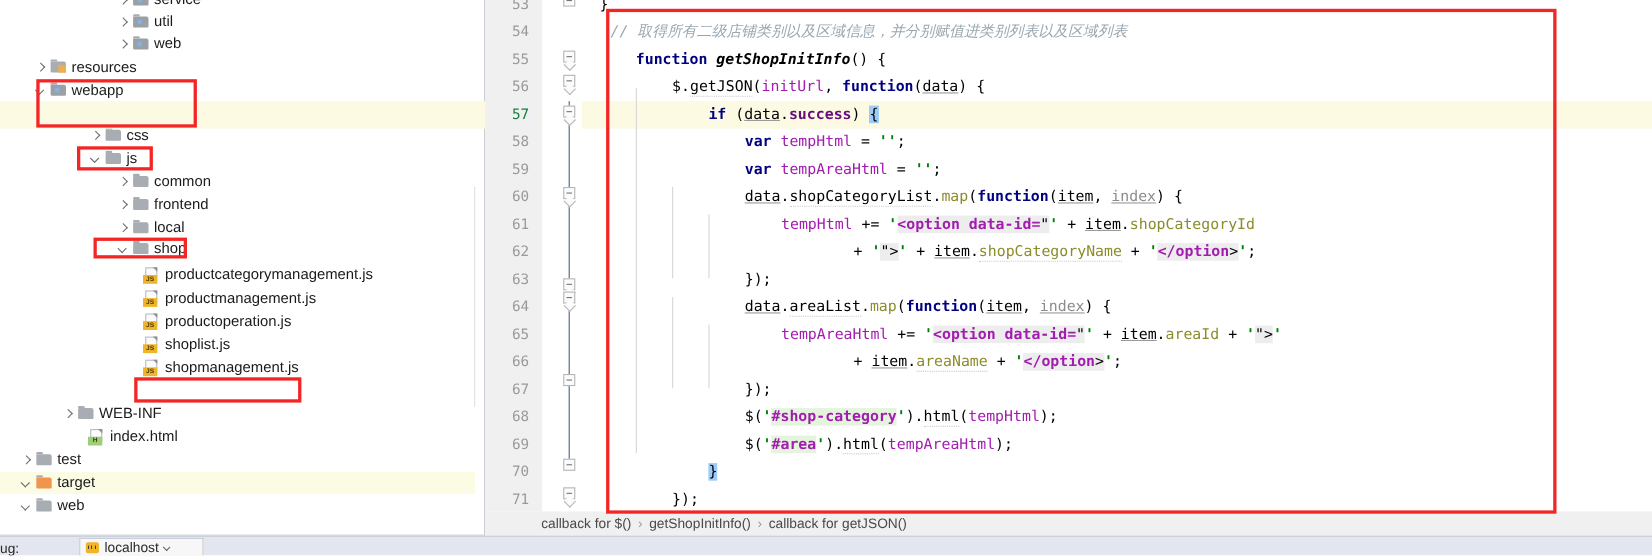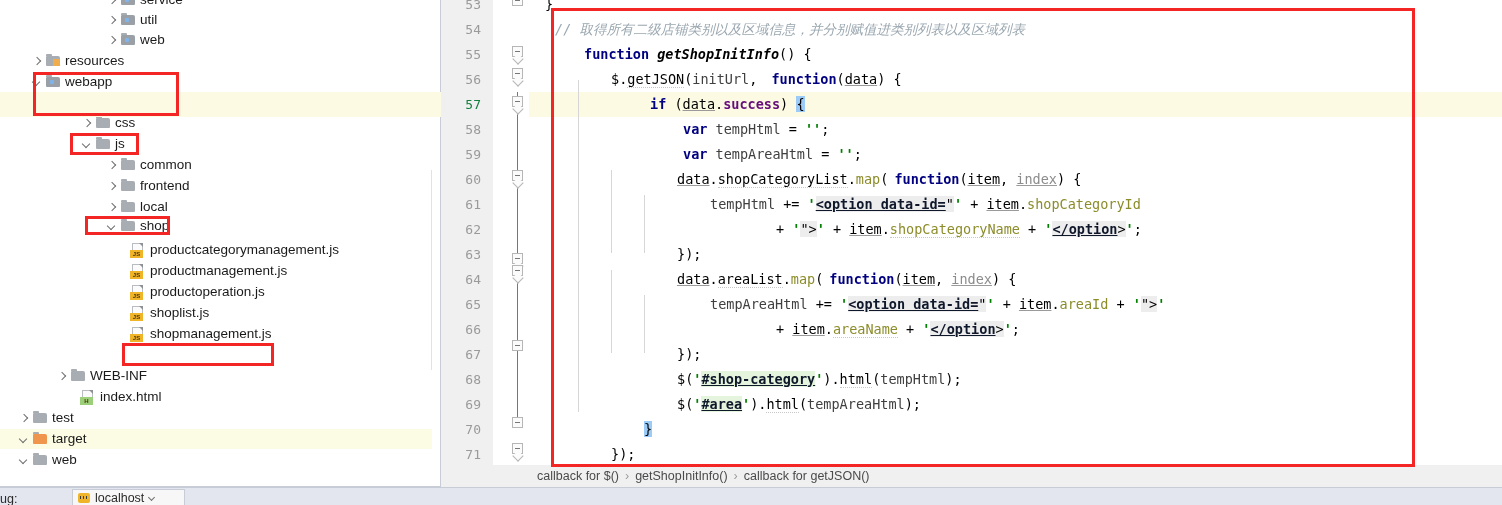--- a/index.html
+++ b/index.html
@@ -141,44 +141,44 @@
     position: absolute; width: 1px; background: #5b7ca8;
   }
   #code {
     position: absolute; left: 88px; top: 0; width: 973px; height: 465px;
     font-family: "DejaVu Sans Mono", monospace; font-size: 13.5px;
   }
   .cl {
     position: absolute; left: 0; height: 25px; line-height: 25px;
     white-space: pre;
   }
-  .kw   { color: #000080; font-weight: bold; margin-left: 6px; }
+  .kw   { color: #000080; font-weight: bold; }
   .fn   { color: #000000; font-style: italic; }
   .plain{ color: #000000; }
   .prop { color: #660e7a; font-weight: bold; }
   .str  { color: #008000; font-weight: bold; }
-  .num  { color: #0f172a; text-decoration: underline; }
-  .lite { color: #404040; }
+  .num  { color: #a21caf; }
+  .lite { color: #a21caf; }
   .grey { color: #8c8c8c; }
   .olive{ color: #8c8c2a; }
   .cmt  { color: #9aa7b0; font-style: italic; }
   .u    { text-decoration: underline; text-decoration-color: #9a9a9a; }
   .sq   { border-bottom: 1.5px dotted #c8c8c8; }
   .hl-str { background: #ededed; }
   .hl-grn { background: #e4f4dd; }
   .brace-hl { background: #9dcbf7; }
   .indent-vert {
     position: absolute; width: 1px; background: #d6d6d6;
   }
 
   
   #breadcrumb {
     position: absolute; left: 441px; top: 465px; width: 1061px; height: 22px;
     background: #f0f0f0; display: flex; align-items: center;
-    padding-left: 96px; font-size: 12.5px; color: #4a4a4a;
+    padding-left: 51px; font-size: 12.5px; color: #4a4a4a;
   }
   #breadcrumb .sep { color: #9a9a9a; margin: 0 6px; }
 
   
   #bottom-bar {
     position: absolute; left: 0; top: 487px; width: 1502px; height: 18px;
     background: #e3e6ef; border-top: 1px solid #c8ccd6;
   }
   #dbg-label {
     position: absolute; left: 0px; top: 492px;

